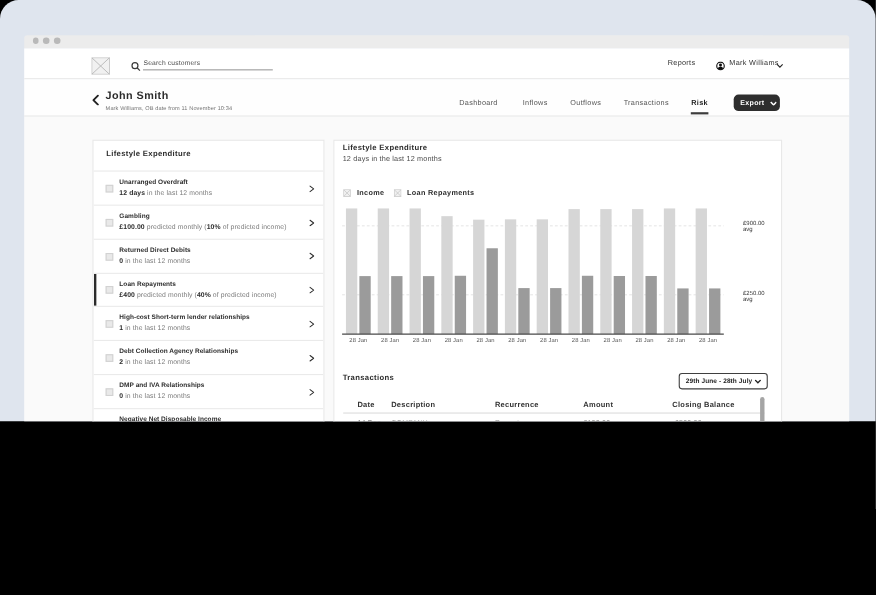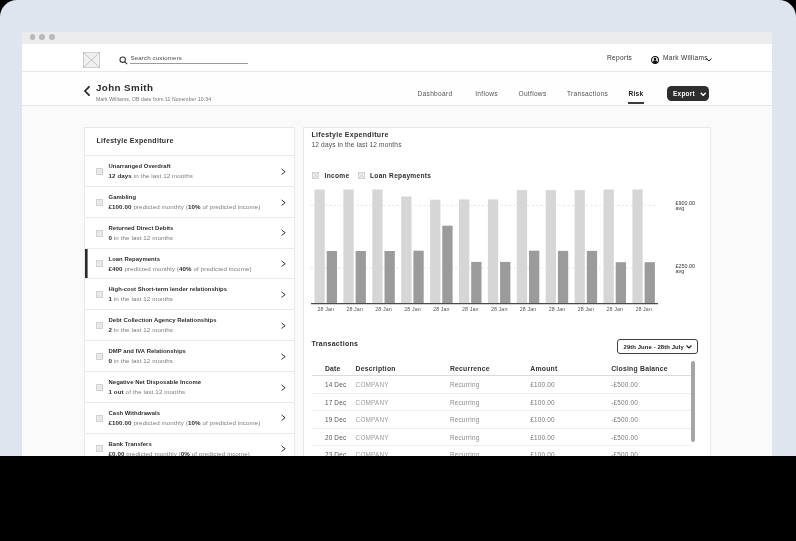--- a/index.html
+++ b/index.html
@@ -1,18 +1,18 @@
 <!DOCTYPE html>
 <html><head>
 <meta charset="utf-8">
 <style>
   * { margin:0; padding:0; box-sizing:border-box; }
   html,body { width:796px; height:541px; background:#000; overflow:hidden; }
   body { font-family:"Liberation Sans", sans-serif; }
-  .frame { position:absolute; left:0; top:0; width:796px; height:456px;
+  .frame { position:absolute; left:0; top:0; width:796px; height:383px;
            background:#dfe5ee; border-radius:17px 17px 0 0; overflow:hidden;padding-left:24px; }
   .botstrip { position:absolute; left:0; top:537px; width:796px; height:4px; background:#d2d8e2; }
   .window { position:absolute; left:21.5px; top:31.5px; width:750px; height:468.5px; }
   .titlebar { position:absolute; left:0; top:0; width:750px; height:12px;
               background:#ececec; border-radius:3px 3px 0 0; }
   .dot { position:absolute; top:2.6px; width:5.8px; height:5.8px; border-radius:50%; background:#b9b9b9; }
   .topbar { position:absolute; left:0; top:12px; width:750px; height:28.5px; background:#fff;
             border-bottom:1px solid #e9e9e9; }
   .subbar { position:absolute; left:0; top:40.5px; width:750px; height:34px; background:#fefefe;
             border-bottom:1px solid #e5e5e5; }

